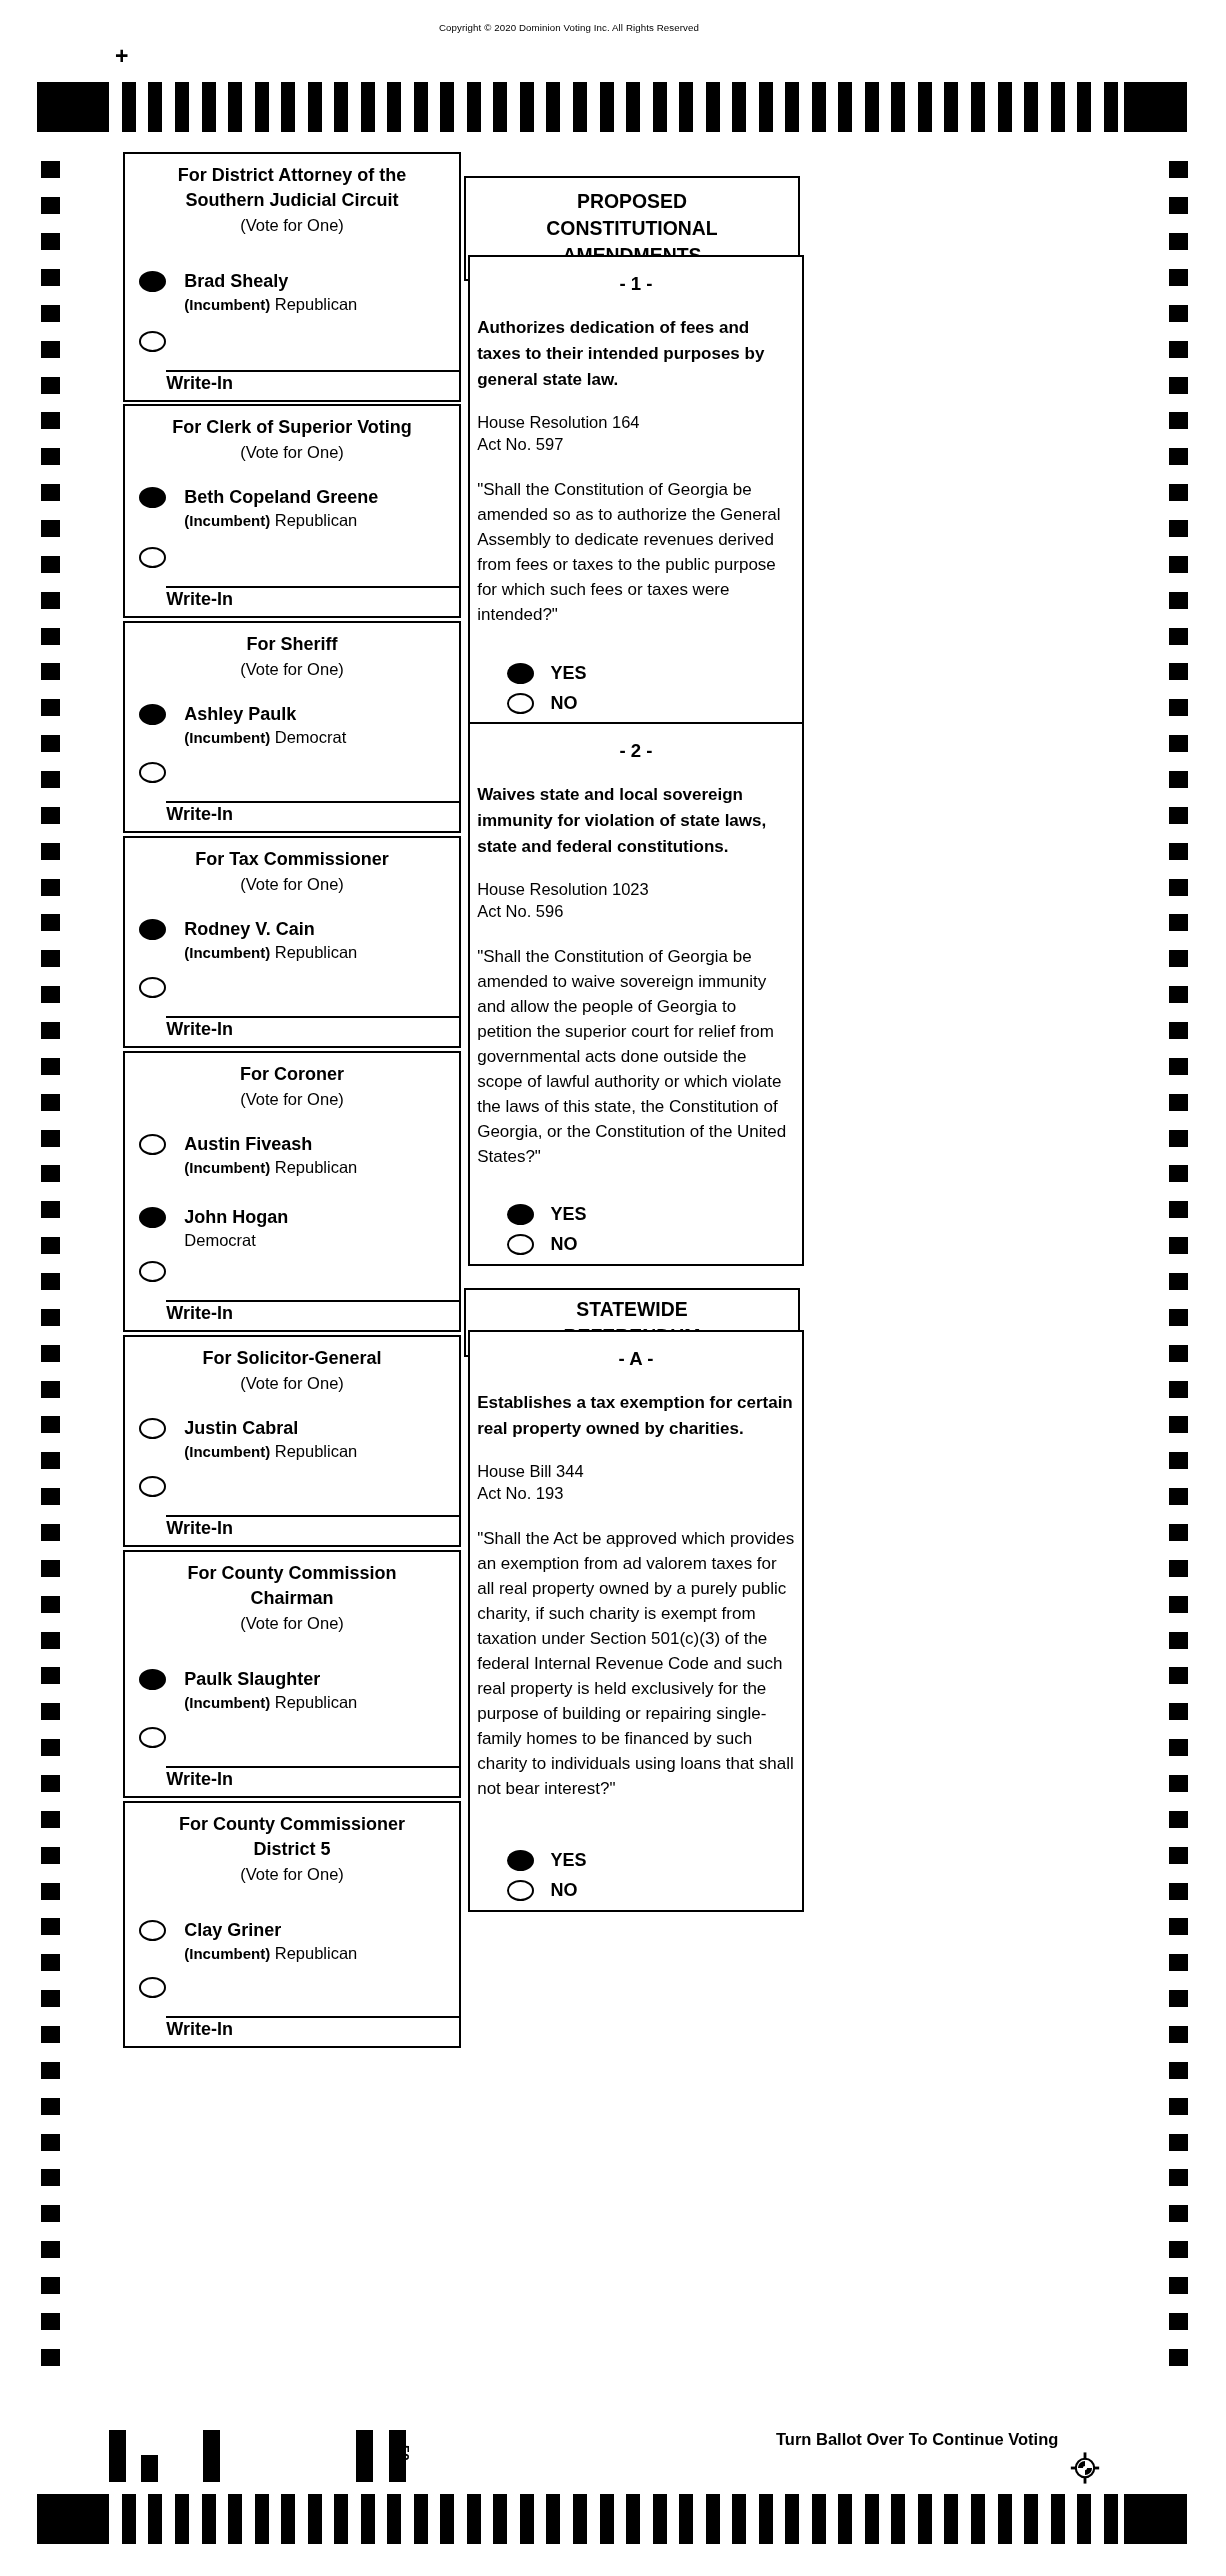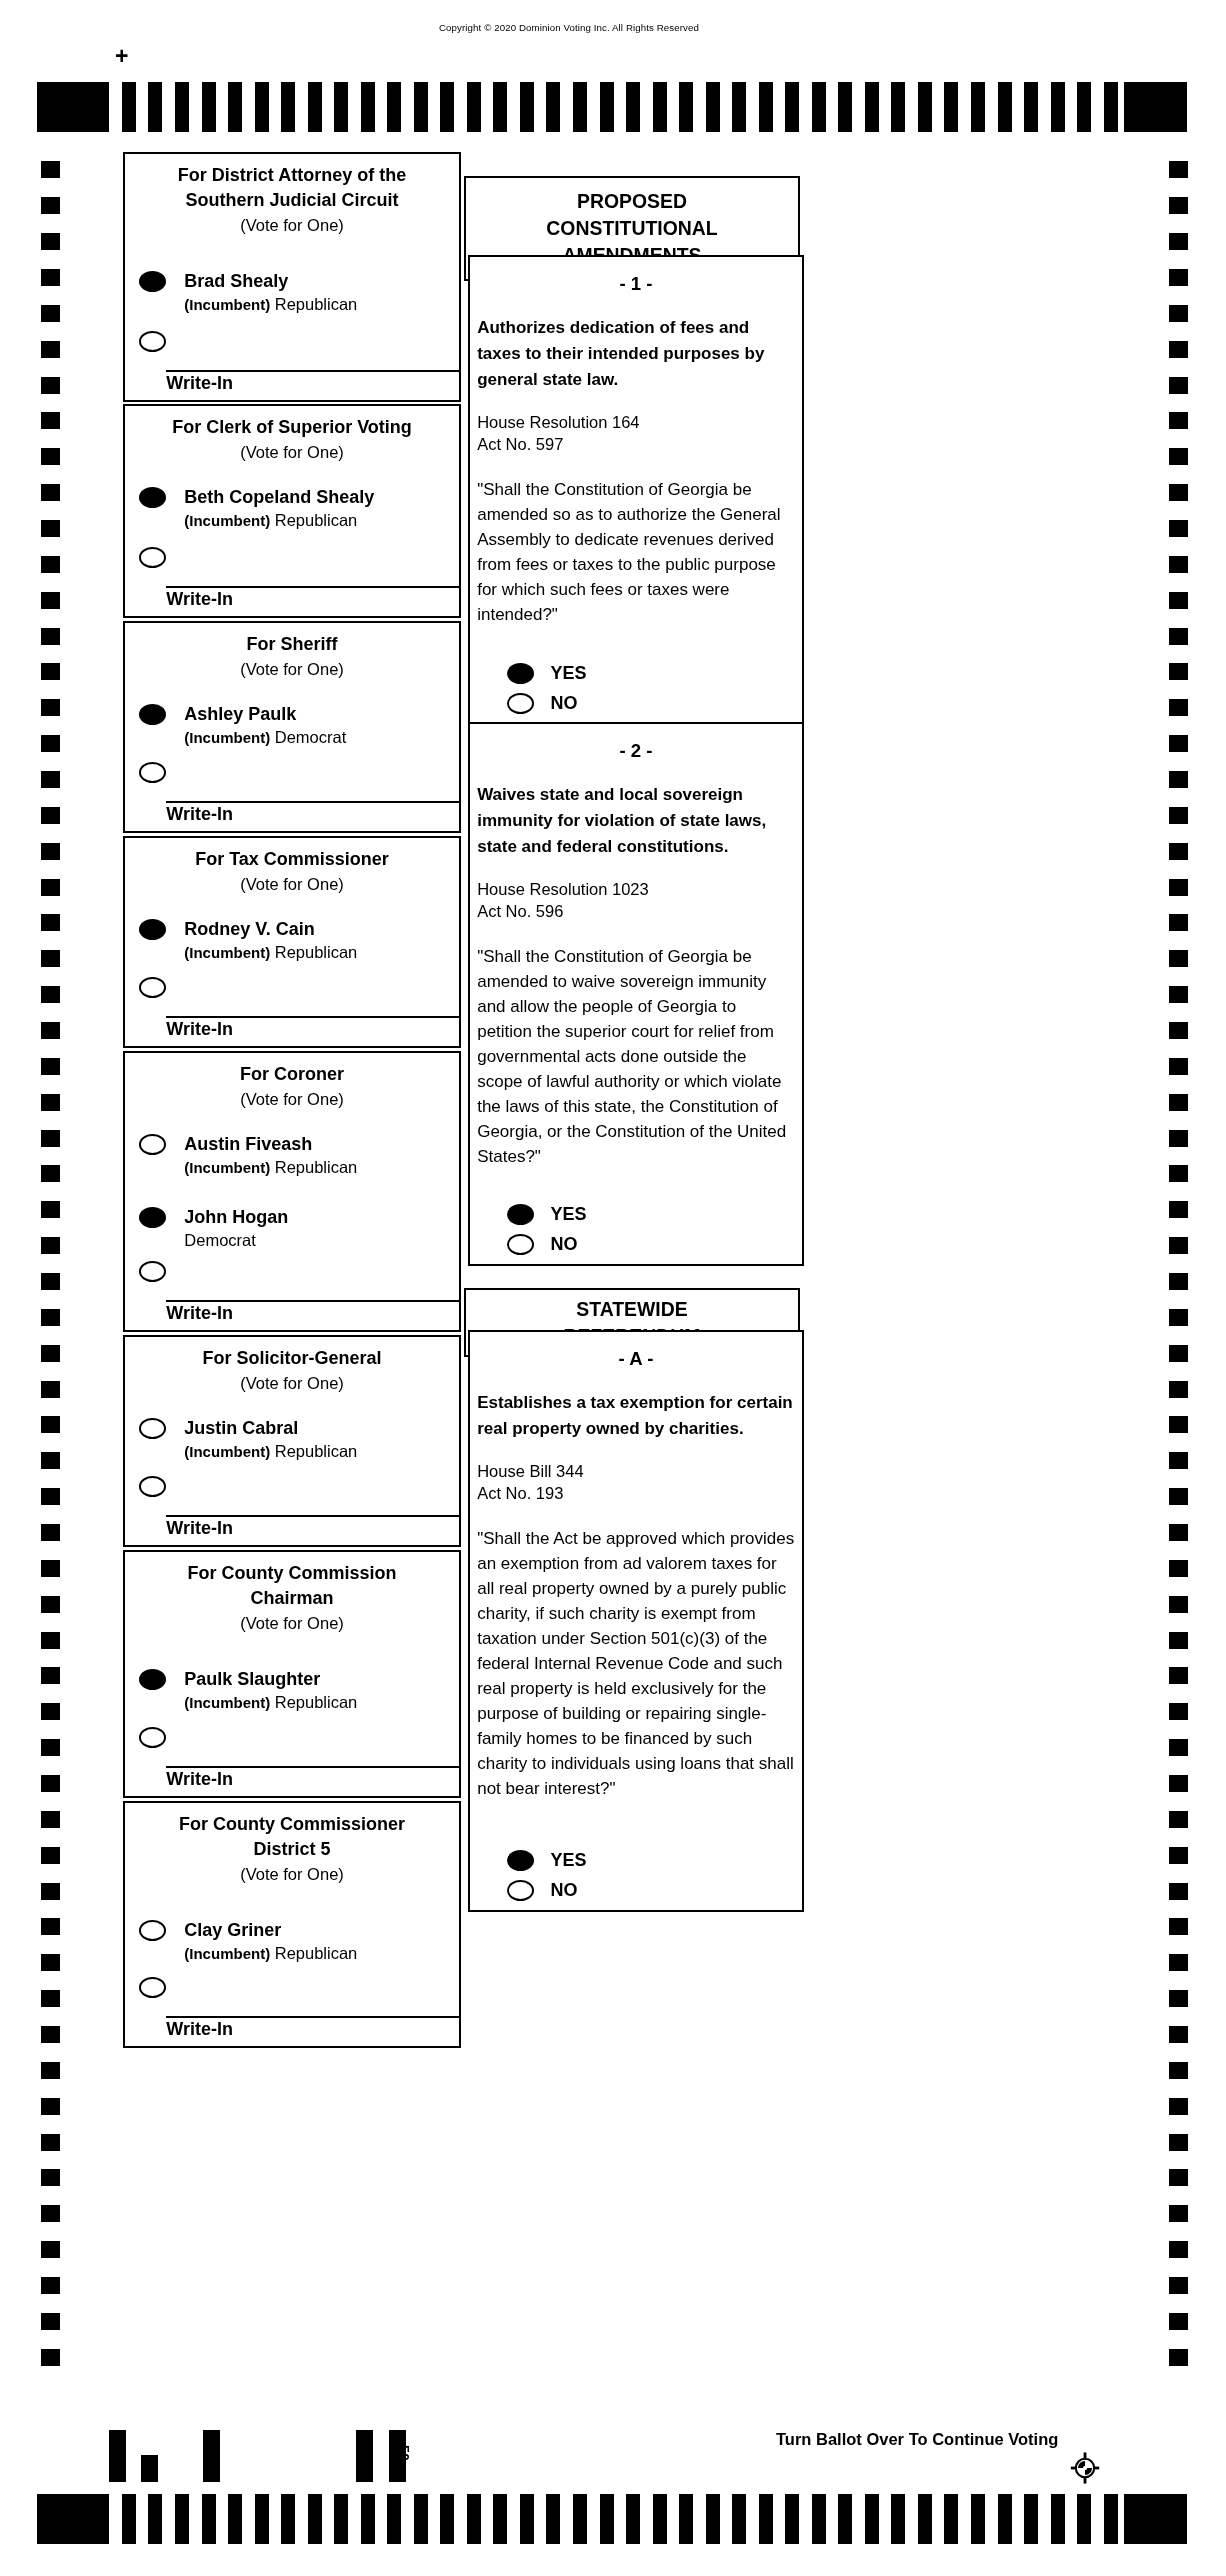--- a/index.html
+++ b/index.html
@@ -280,21 +280,21 @@
       <div class="wlabel">Write-In</div>
     </div>
   </div>
 
   <div class="cbox c2">
     <div class="ctitle">For Clerk of Superior Voting</div>
     <div class="vfo">(Vote for One)</div>
     <div class="cand">
       <span class="oval filled"></span>
       <div class="cinfo">
-        <div class="cname">Beth Copeland Shealy</div>
+        <div class="cname">Beth Copeland Greene</div>
         <div class="cparty"><span class="qual">(Incumbent)</span> <span>Republican</span></div>
       </div>
     </div>
     <div class="writein">
       <span class="oval"></span>
       <div class="wline"></div>
       <div class="wlabel">Write-In</div>
     </div>
   </div>
 

